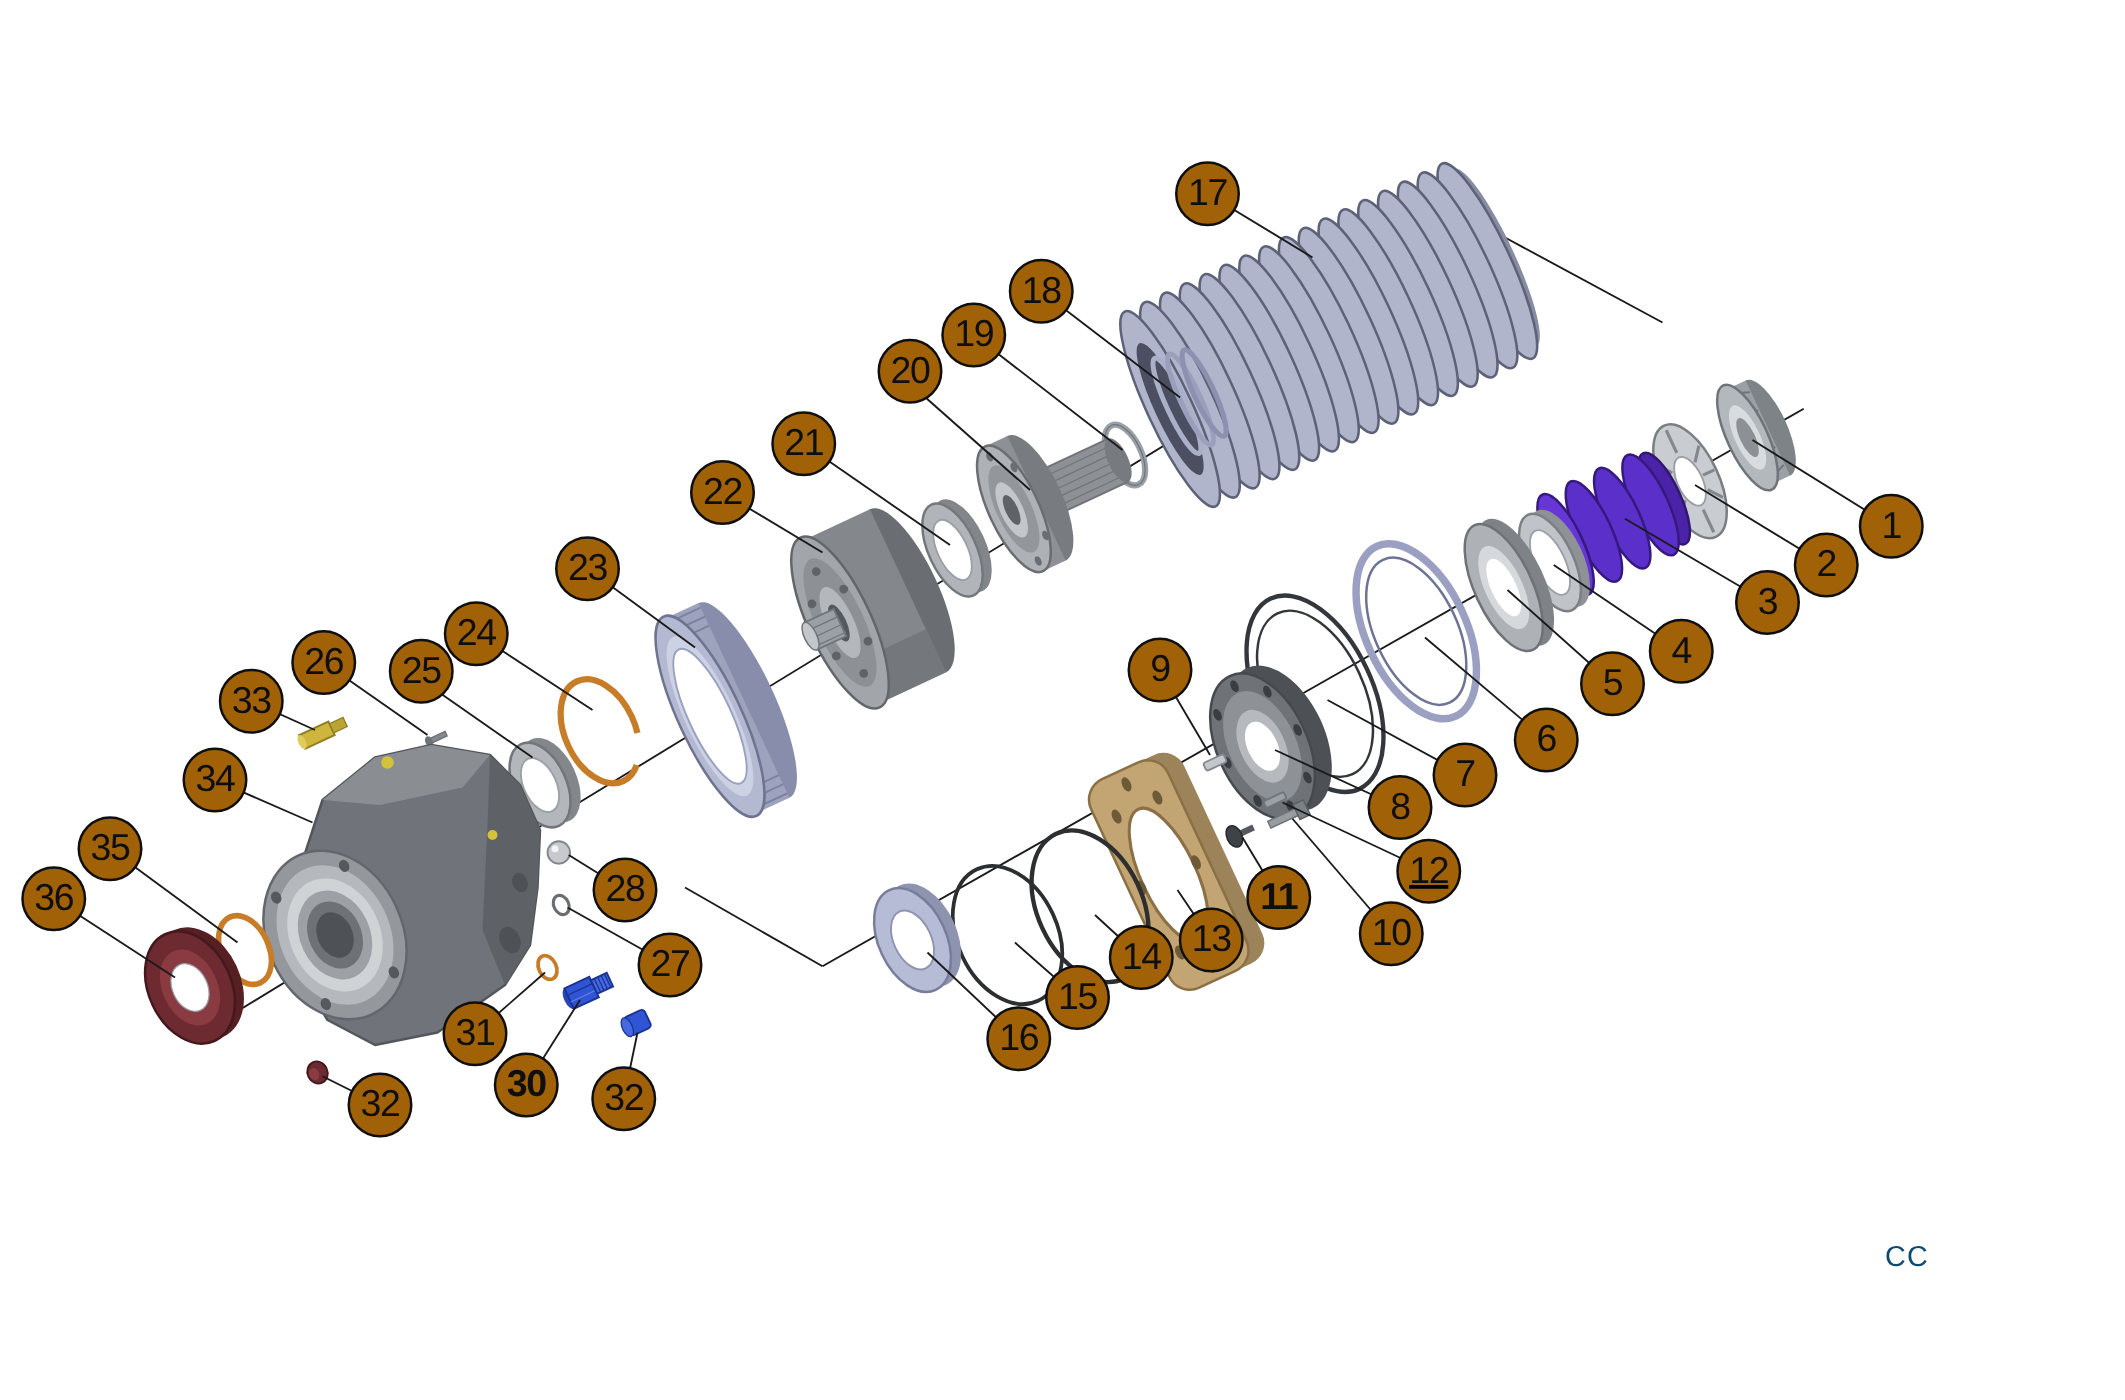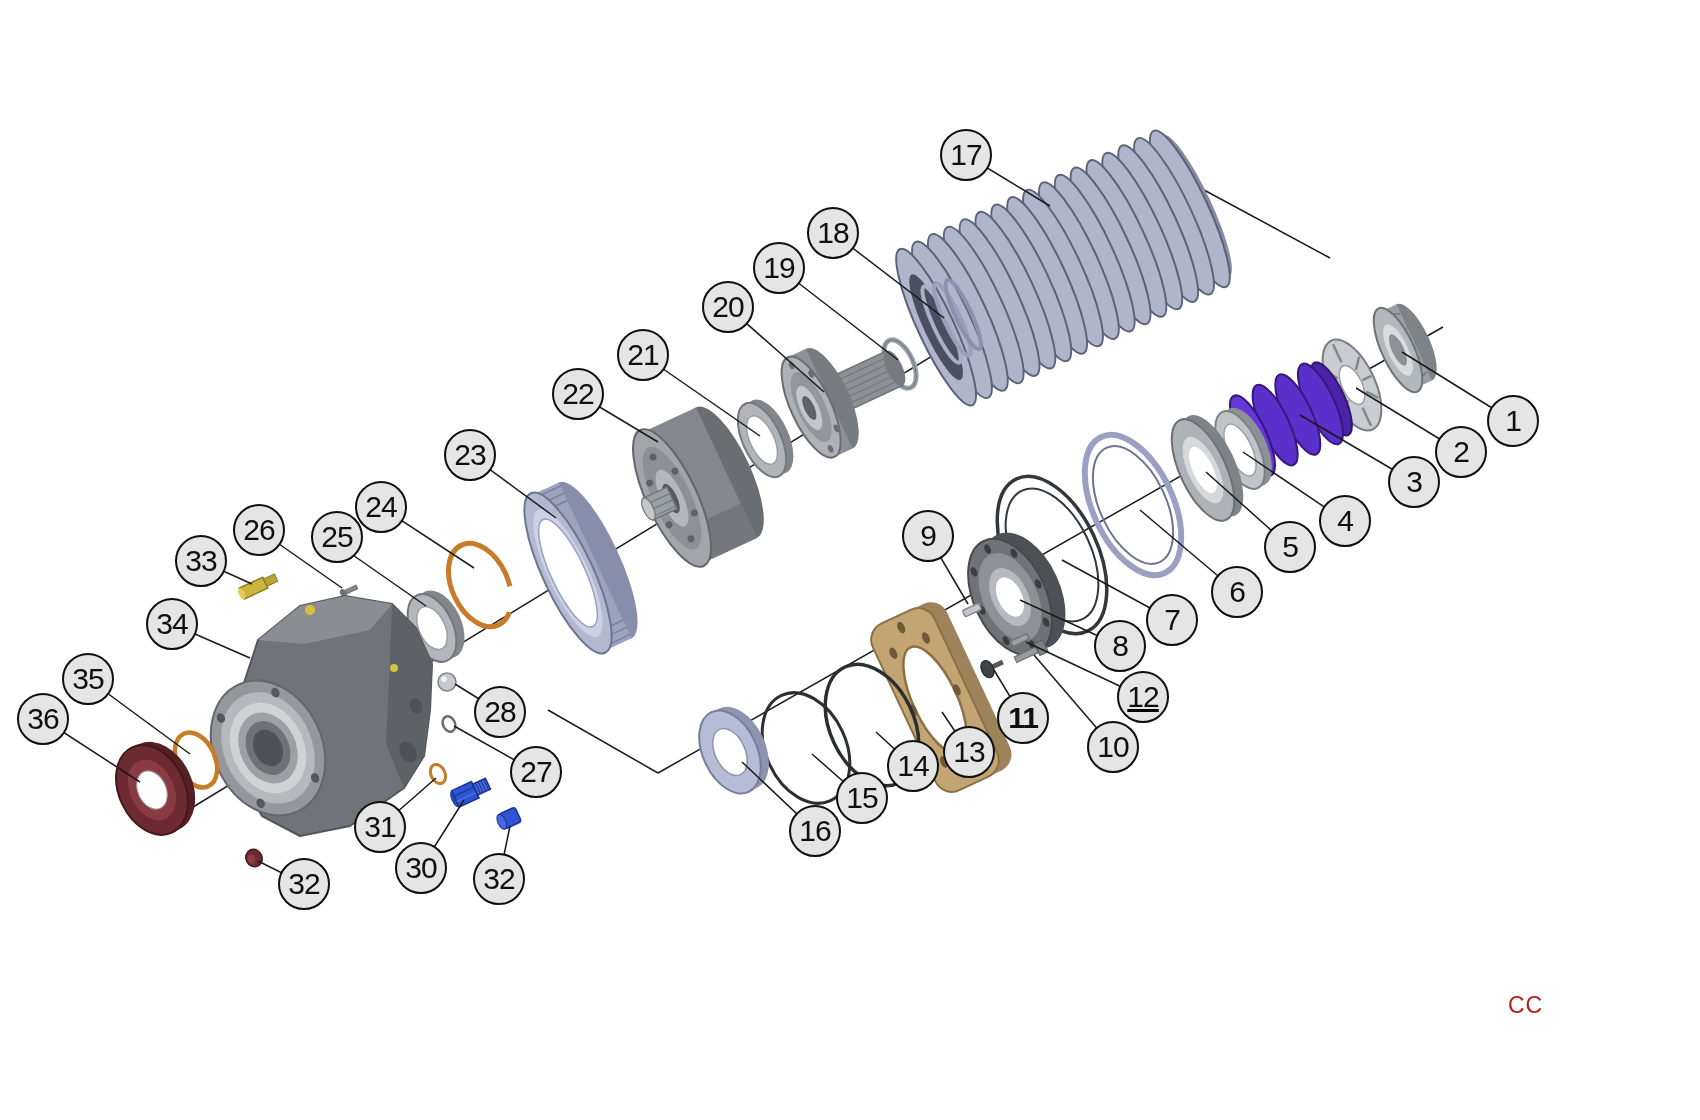--- a/index.html
+++ b/index.html
@@ -3,29 +3,29 @@
 <meta charset="utf-8">
 <style>
   html,body{margin:0;padding:0;background:#ffffff;}
   .stage{
     position:relative;width:1700px;height:1120px;background:#ffffff;
     overflow:hidden;font-family:"Liberation Sans",sans-serif;
   }
   .stage svg{position:absolute;left:0;top:0;}
   .balloon{
     position:absolute;width:52px;height:52px;box-sizing:border-box;
-    border:2.6px solid #0f0f0f;border-radius:50%;background:#e5e5e5;
+    border:2.6px solid #0f0f0f;border-radius:50%;background:#a16207;
     display:flex;align-items:center;justify-content:center;z-index:5;text-align:right;
   }
   .balloon span{
     font-size:30px;line-height:1;color:#0f0f0f;letter-spacing:-1px;
     font-family:"Liberation Sans",sans-serif;
   }
   .watermark{
-    position:absolute;left:1508px;top:992px;font-size:23px;color:#b91c1c;
+    position:absolute;left:1508px;top:992px;font-size:23px;color:#0c4a6e;
     letter-spacing:1px;z-index:6;
   }
 </style>
 </head>
 <body>
 
 <div class="stage">
 
   <svg width="1700" height="1120" viewBox="0 0 1700 1120">
 
@@ -434,21 +434,21 @@
       </div>
       <div class="balloon" style="left: 940px; top: 129px;">
         <span>17</span>
       </div>
       <div class="balloon" style="left: 807px; top: 207px;">
         <span>18</span>
       </div>
       <div class="balloon" style="left: 753px; top: 242px;">
         <span>19</span>
       </div>
-      <div class="balloon" style="left: 702px; top: 281px;">
+      <div class="balloon" style="left: 702px; top: 271px;">
         <span>20</span>
       </div>
       <div class="balloon" style="left: 617px; top: 329px;">
         <span>21</span>
       </div>
       <div class="balloon" style="left: 552px; top: 368px;">
         <span>22</span>
       </div>
       <div class="balloon" style="left: 444px; top: 429px;">
         <span>23</span>
@@ -461,21 +461,21 @@
       </div>
       <div class="balloon" style="left: 233px; top: 504px;">
         <span>26</span>
       </div>
       <div class="balloon" style="left: 510px; top: 746px;">
         <span>27</span>
       </div>
       <div class="balloon" style="left: 474px; top: 686px;">
         <span>28</span>
       </div>
-      <div class="balloon" style="left: 395px; top: 842px;">
+      <div class="balloon" style="left: 395px; top: 842px; font-weight: bold;">
         <span>30</span>
       </div>
       <div class="balloon" style="left: 354px; top: 801px;">
         <span>31</span>
       </div>
       <div class="balloon" style="left: 278px; top: 858px;">
         <span>32</span>
       </div>
       <div class="balloon" style="left: 473px; top: 853px;">
         <span>32</span>

